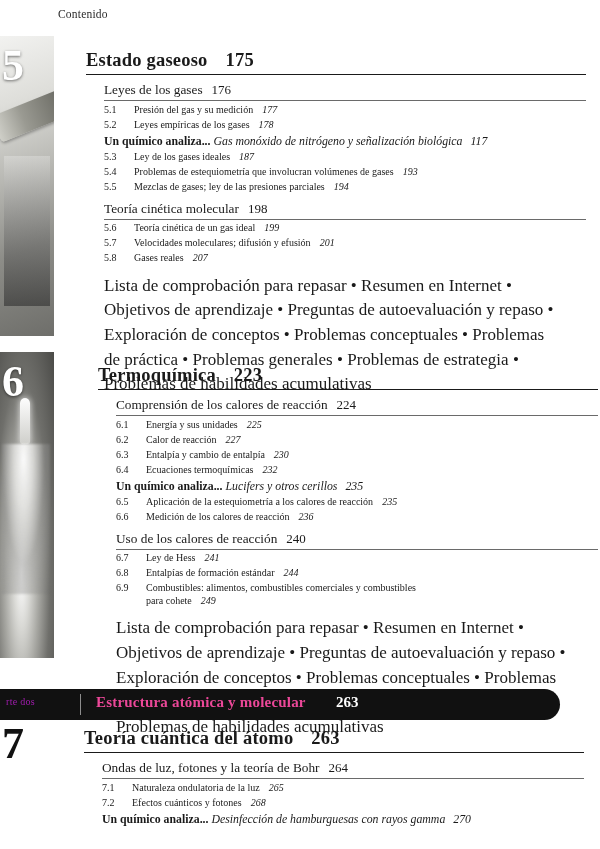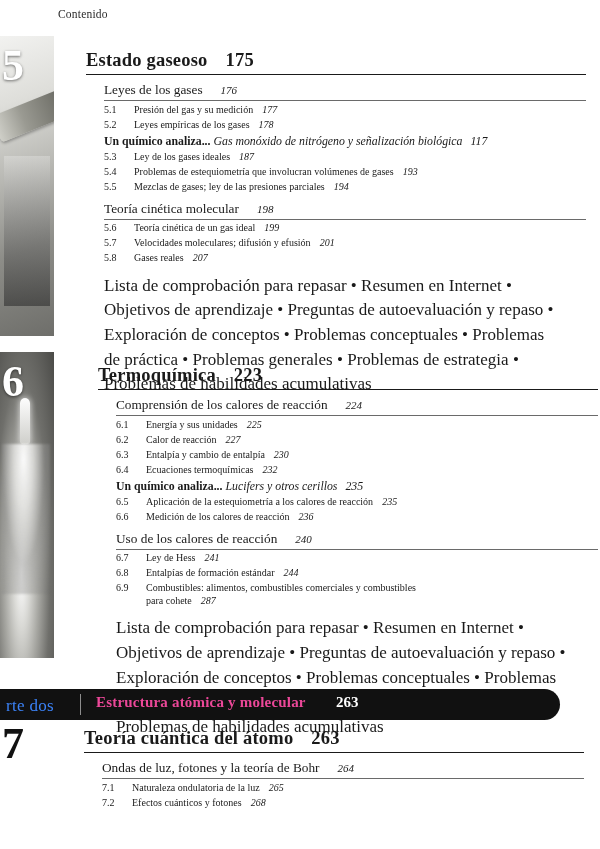--- a/index.html
+++ b/index.html
@@ -129,23 +129,22 @@
     height: 0;
     margin: 0;
   }
   .rule-thick { border-bottom: 1.6px solid #1a1a1a; }
 
   .section-head {
     font-size: 13.3px;
     margin: 7px 0 2px 18px;
   }
   .section-head .pg {
-    font-style: italic;
-    font-size: 11px;
-    margin-left: 18px;
+    font-size: 13px;
+    margin-left: 9px;
   }
   .section-rule {
     margin-left: 18px;
     border-bottom: .8px solid #6a6a6a;
     height: 0;
   }
 
   .entry {
     display: flex;
     margin: 2.5px 0 0 18px;
@@ -203,22 +202,22 @@
     top: 0;
     width: 560px;
     height: 31px;
     background: #111111;
     border-radius: 0 16px 16px 0;
   }
   .part-banner .part-label {
     position: absolute;
     left: 6px;
     top: 7px;
-    color: #3b82f6;
-    font-size: 17px;
+    color: #a21caf;
+    font-size: 10px;
     letter-spacing: .3px;
   }
   .part-banner .divider {
     position: absolute;
     left: 80px;
     top: 5px;
     width: 1px;
     height: 21px;
     background: #8d8d8d;
   }
@@ -364,21 +363,21 @@
       <span class="txt"><span>Ley de Hess</span><span class="pg">241</span></span>
     </div>
     <div class="entry">
       <span class="num">6.8</span>
       <span class="txt"><span>Entalpías de formación estándar</span><span class="pg">244</span></span>
     </div>
     <div class="entry">
       <span class="num">6.9</span>
       <span class="txt">
         <span>Combustibles: alimentos, combustibles comerciales y combustibles</span>
-        <span class="cont"><span>para cohete</span><span class="pg">287</span></span>
+        <span class="cont"><span>para cohete</span><span class="pg">249</span></span>
       </span>
     </div>
 
     <div class="backmatter">Lista de comprobación para repasar • Resumen en Internet • Objetivos de aprendizaje • Preguntas de autoevaluación y repaso • Exploración de conceptos • Problemas conceptuales • Problemas de práctica • Problemas generales • Problemas de estrategia • Problemas de habilidades acumulativas</div>
   </div>
 
   <div class="part-banner">
     <div class="bar"></div>
     <div class="part-label">rte dos</div>
     <div class="divider"></div>
@@ -398,15 +397,19 @@
     <div class="section-rule"></div>
 
     <div class="entry">
       <span class="num">7.1</span>
       <span class="txt"><span>Naturaleza ondulatoria de la luz</span><span class="pg">265</span></span>
     </div>
     <div class="entry">
       <span class="num">7.2</span>
       <span class="txt"><span>Efectos cuánticos y fotones</span><span class="pg">268</span></span>
     </div>
+    <div class="analiza">
+      <span class="lead">Un químico analiza...</span>
+      <span class="italic">Desinfección de hamburguesas con rayos gamma</span><span class="pg">270</span>
+    </div>
   </div>
 
 </div>
 
 </body></html>

